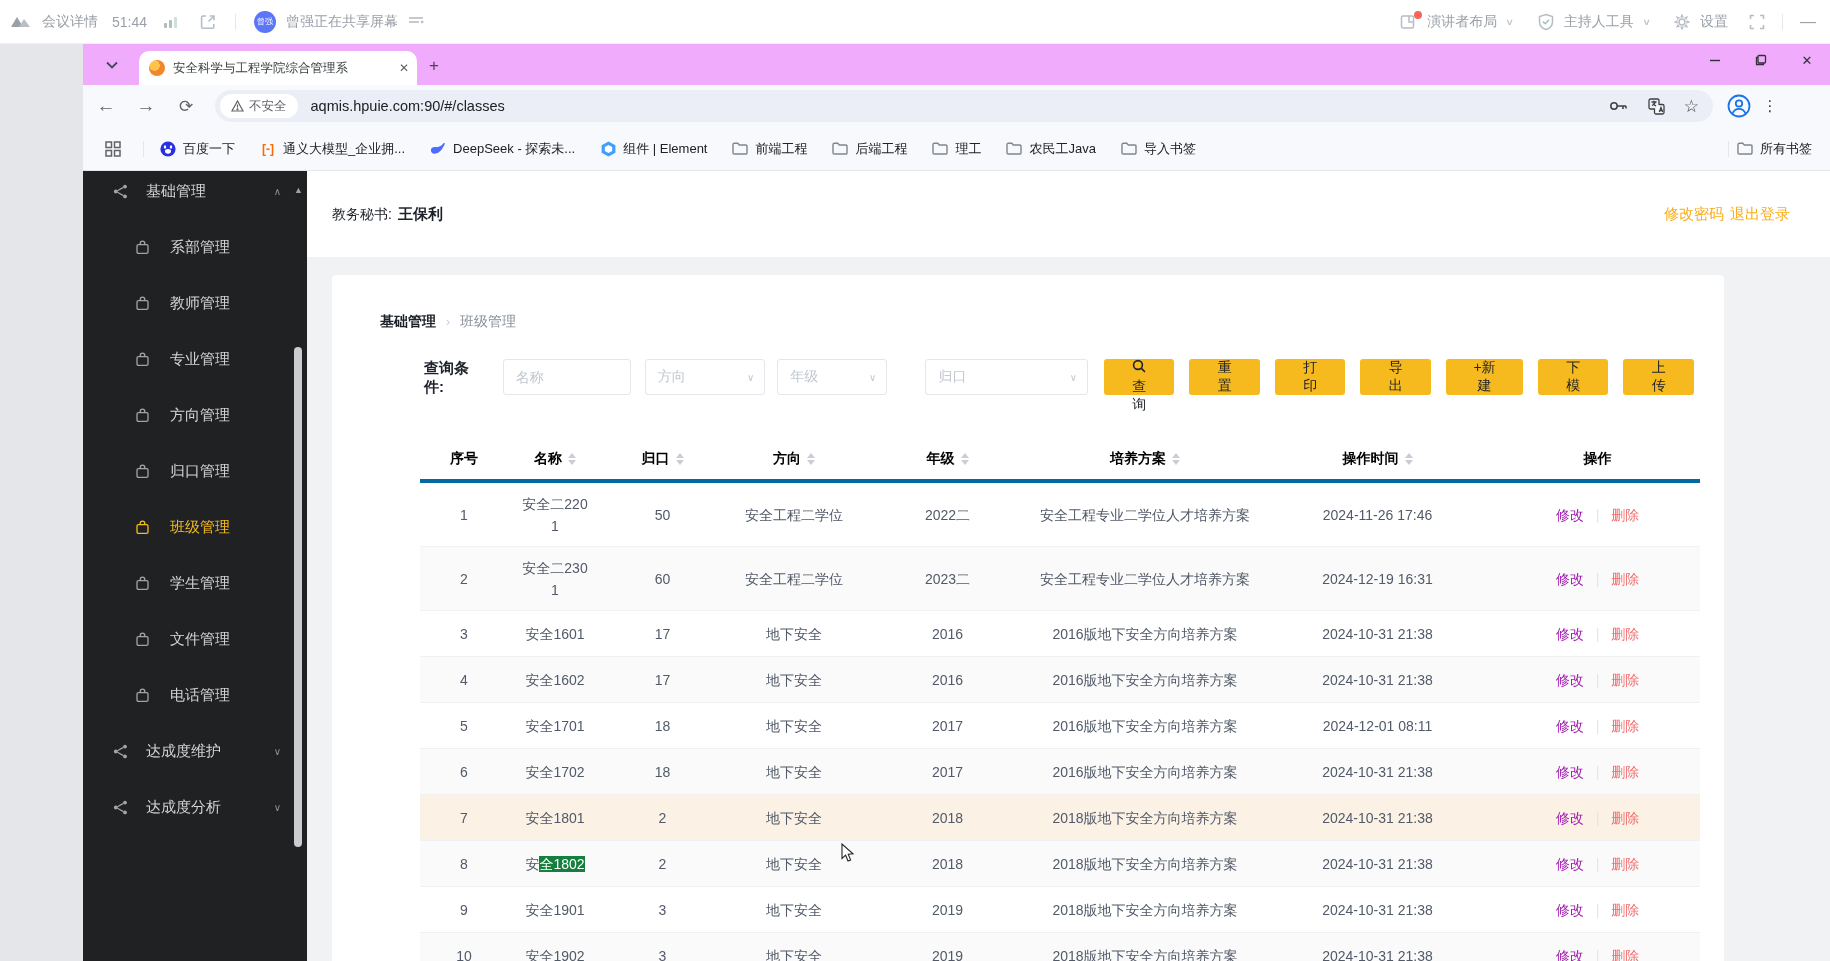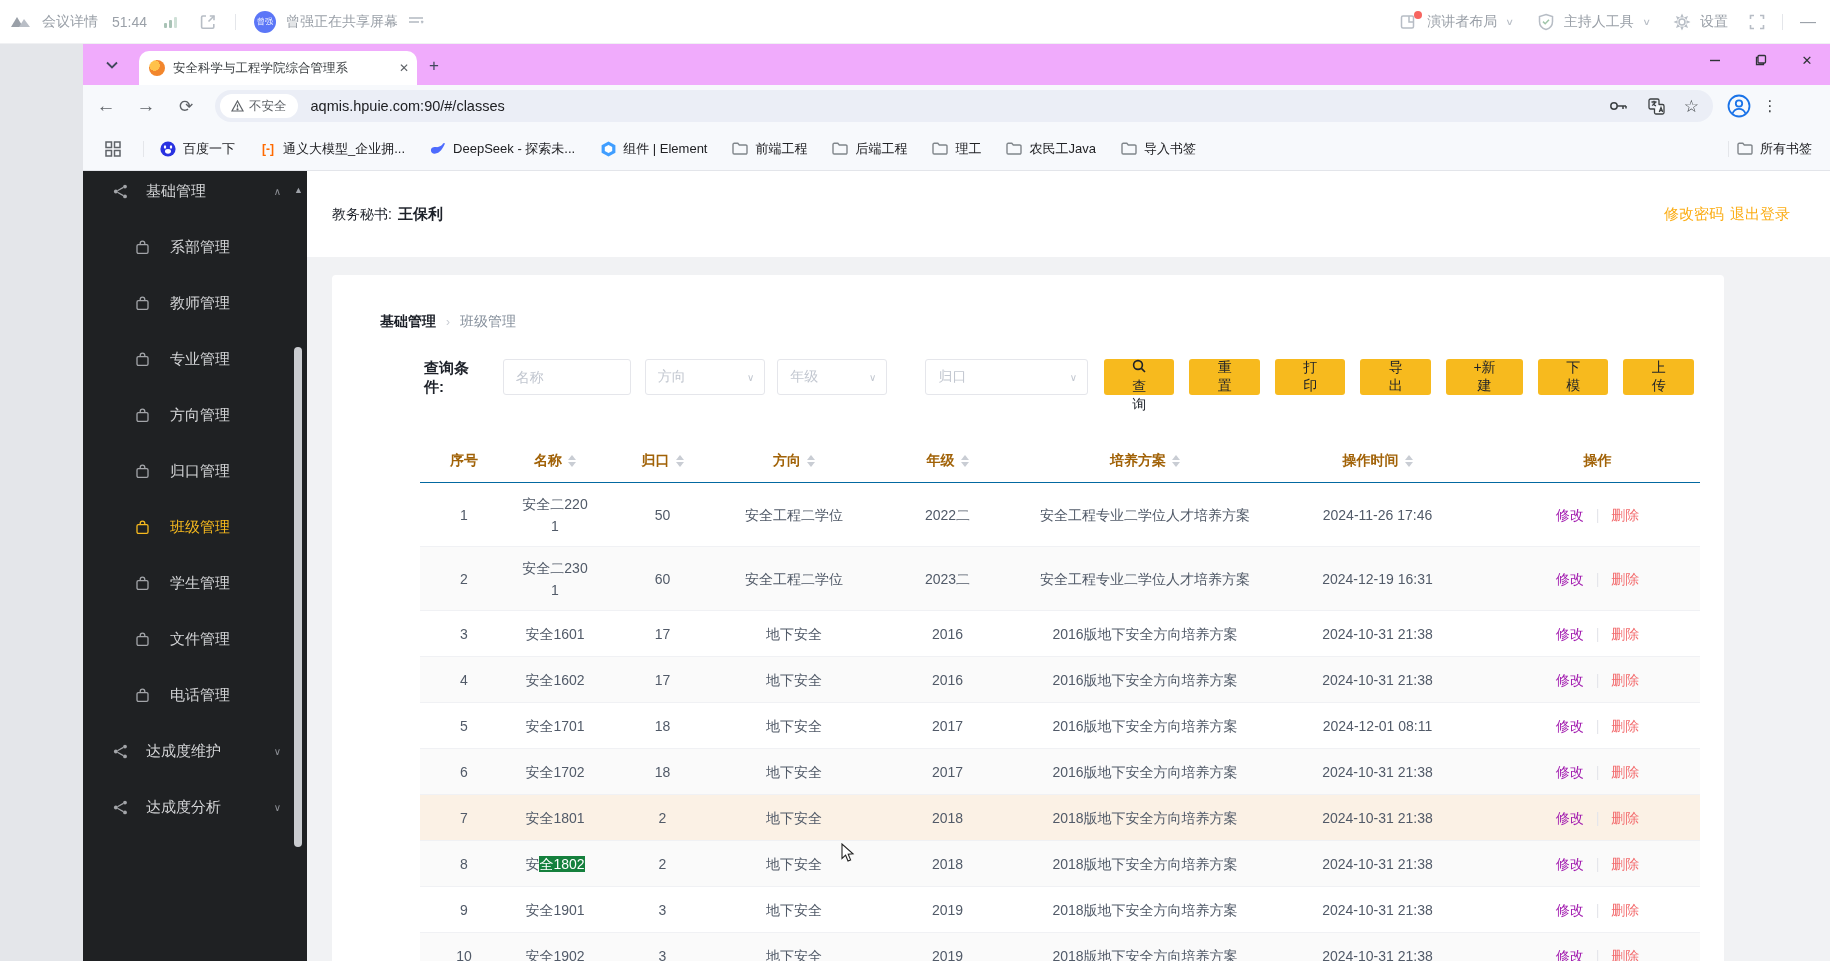--- a/index.html
+++ b/index.html
@@ -100,21 +100,21 @@
   .qsel .c { color:#c2c7d0; font-size:10px; }
   .w1 { width:127px; margin-left:14px; }
   .w2 { width:116px; margin-left:12px; }
   .w3 { width:172px; margin-left:38px; }
   .btns { display:flex; margin-left:16px; gap:15px; }
   .btn { height:36px; padding:0 24px; background:#f7ba1e; border-radius:3px; border:none;
     font-size:14px; color:#1d2129; display:flex; align-items:center; gap:5px; font-family:inherit;flex-direction:column; }
 
   .tbl { margin:36px 0 0 40px; width:1280px; font-size:14px; color:#515a68; }
   .trow, .thead { display:grid; grid-template-columns:88px 94px 121px 142px 165px 230px 235px 205px; align-items:center; }
-  .thead { height:44px; color:#a16207; font-weight:bold; border-bottom:1px solid #0369a1; }
+  .thead { height:44px; color:#000000; font-weight:bold; border-bottom:4px solid #0369a1; }
   .th { display:flex; align-items:center; justify-content:center; gap:6px; }
   .sorter { display:inline-flex; flex-direction:column; gap:2px; }
   .sorter i { width:0; height:0; border-left:4px solid transparent; border-right:4px solid transparent; }
   .sorter .su { border-bottom:5px solid #c9cdd4; }
   .sorter .sd { border-top:5px solid #c9cdd4; }
   .trow { min-height:46px; border-bottom:1px solid #f0f1f4; }
   .trow.tall { min-height:64px; }
   .trow.stripe { background:#fafafa; }
   .trow.hovered { background:#fbf1e5; }
   .td { text-align:center; line-height:22px; }

